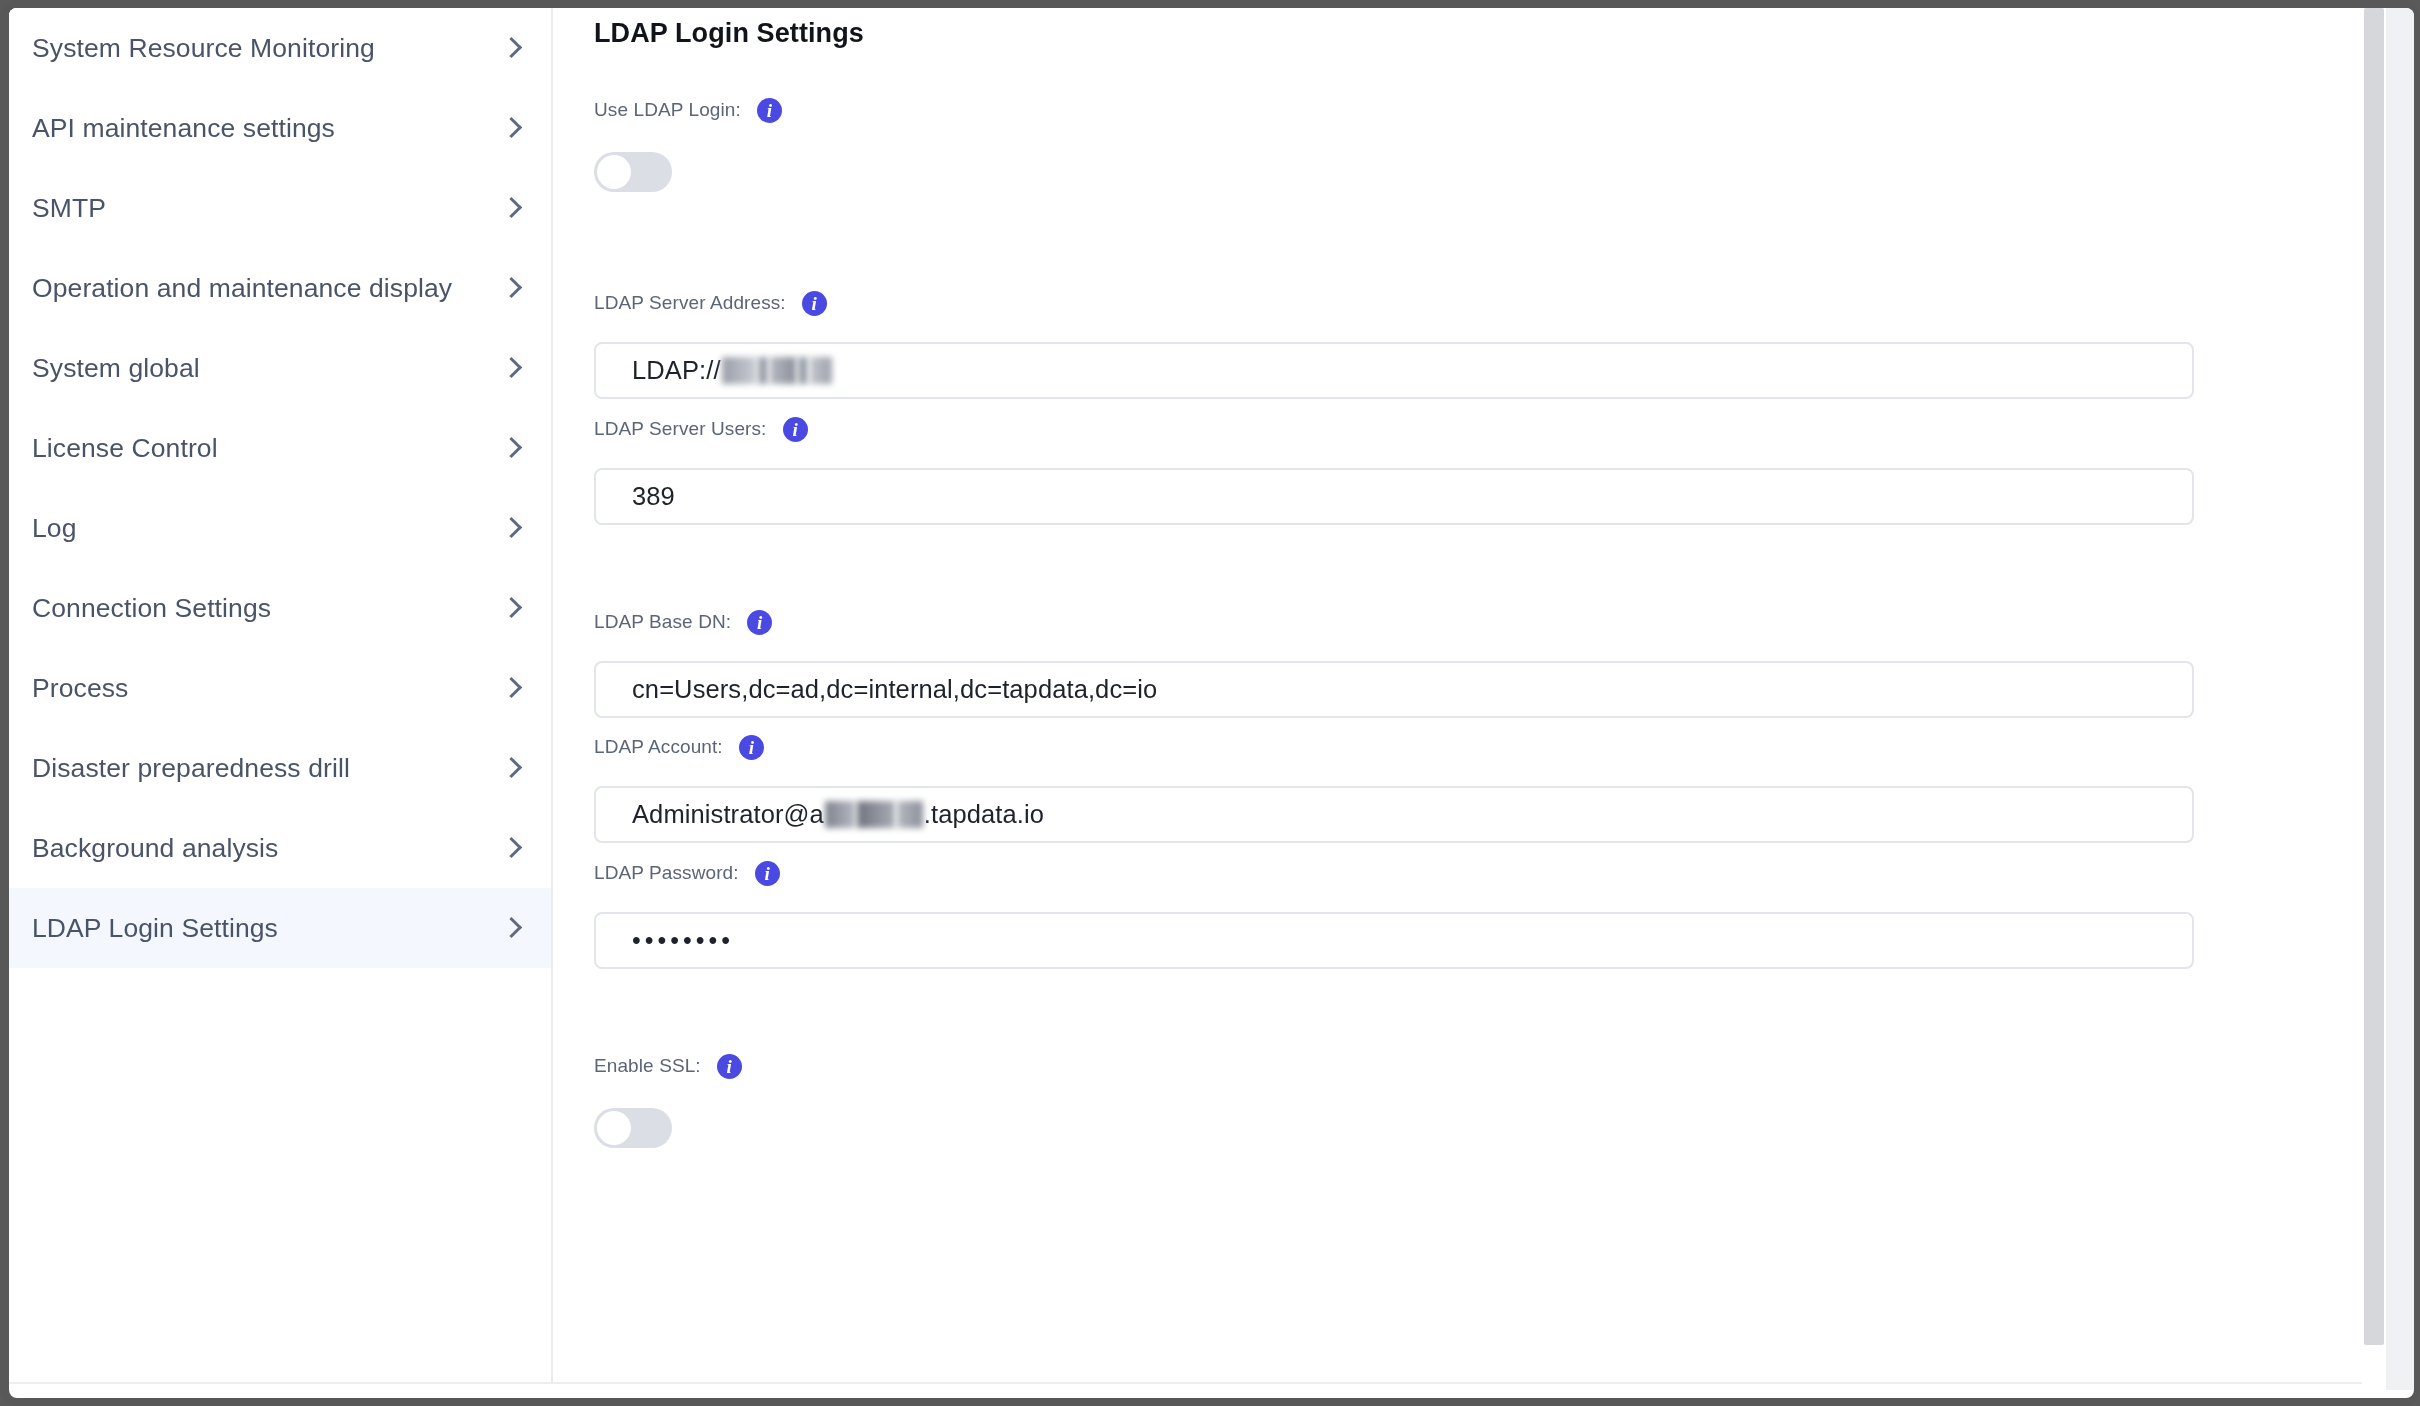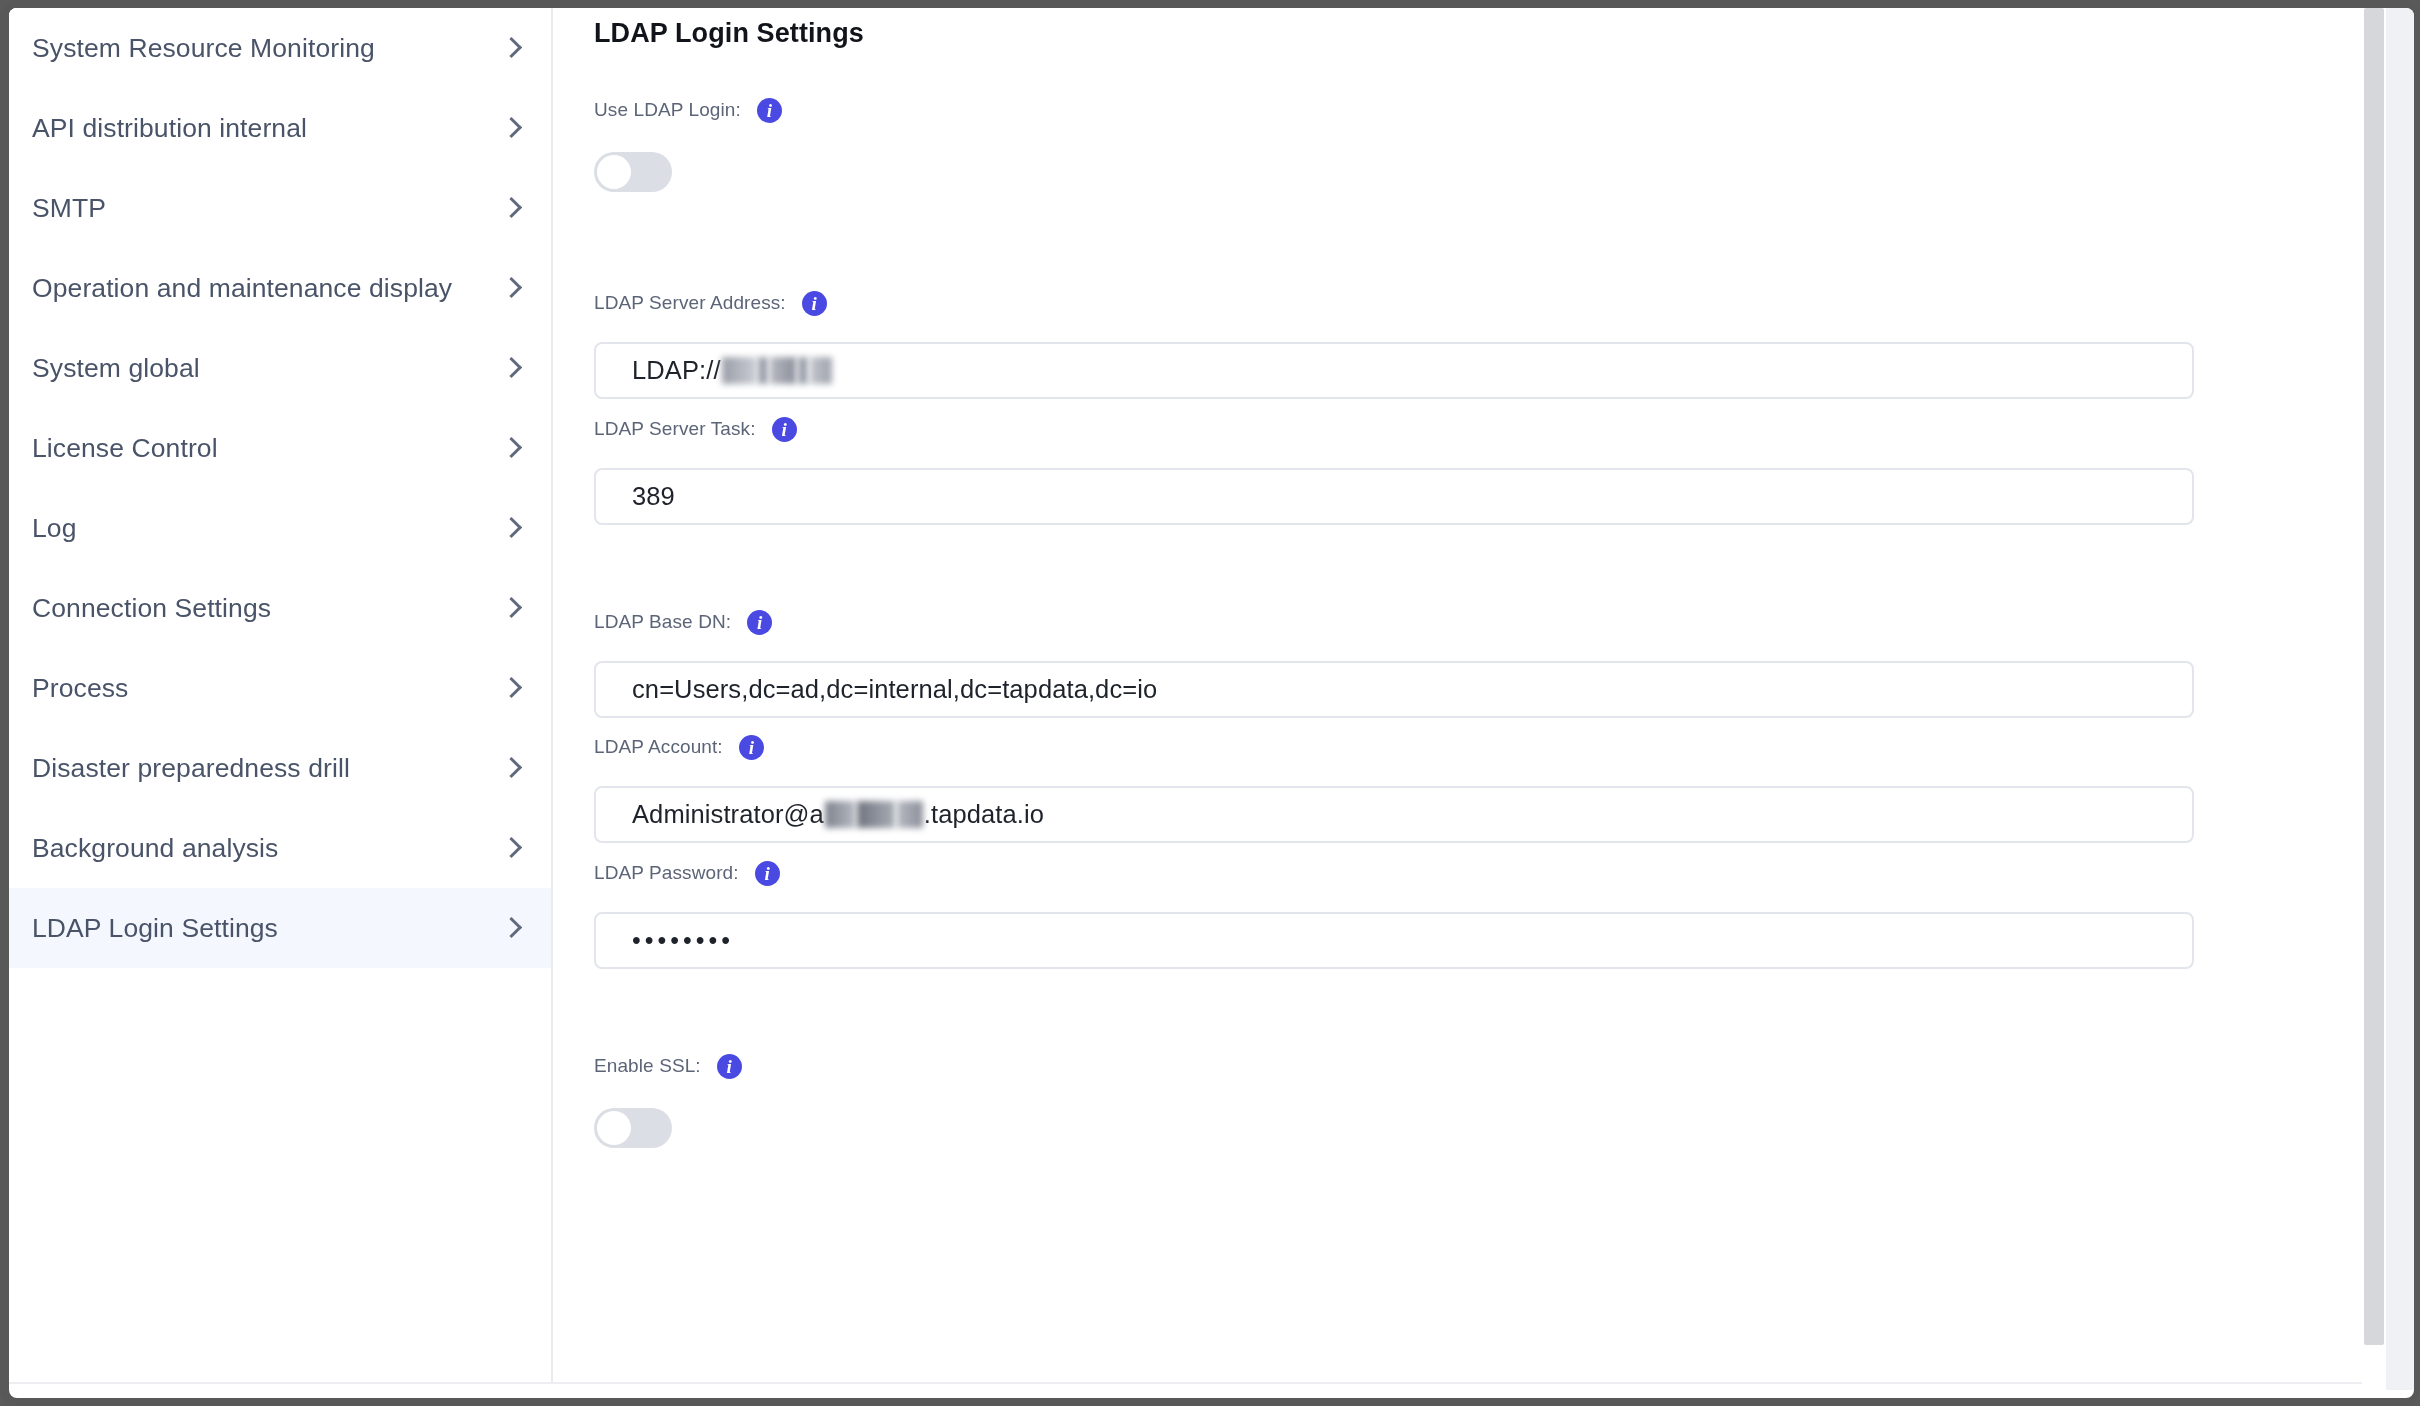--- a/index.html
+++ b/index.html
@@ -234,21 +234,21 @@
     <div id="panes">
 
       <nav id="sidebar">
 
         <div class="nav-item">
           <span class="nav-label">System Resource Monitoring</span>
           <span class="chev"></span>
         </div>
 
         <div class="nav-item">
-          <span class="nav-label">API distribution internal</span>
+          <span class="nav-label">API maintenance settings</span>
           <span class="chev"></span>
         </div>
 
         <div class="nav-item">
           <span class="nav-label">SMTP</span>
           <span class="chev"></span>
         </div>
 
         <div class="nav-item">
           <span class="nav-label">Operation and maintenance display</span>
@@ -322,21 +322,21 @@
               <span class="redact r1"></span>
               <span class="redact r4"></span>
               <span class="redact r2"></span>
               <span class="redact r4"></span>
               <span class="redact r6"></span>
           </div>
         </div>
 
         <div class="field" style="top:404px">
           <div class="field-label-row">
-            <span class="field-label">LDAP Server Task:</span>
+            <span class="field-label">LDAP Server Users:</span>
             <span class="info-icon">i</span>
           </div>
           <div class="text-input">
             <span>389</span>
           </div>
         </div>
 
         <div class="field" style="top:597px">
           <div class="field-label-row">
             <span class="field-label">LDAP Base DN:</span>

